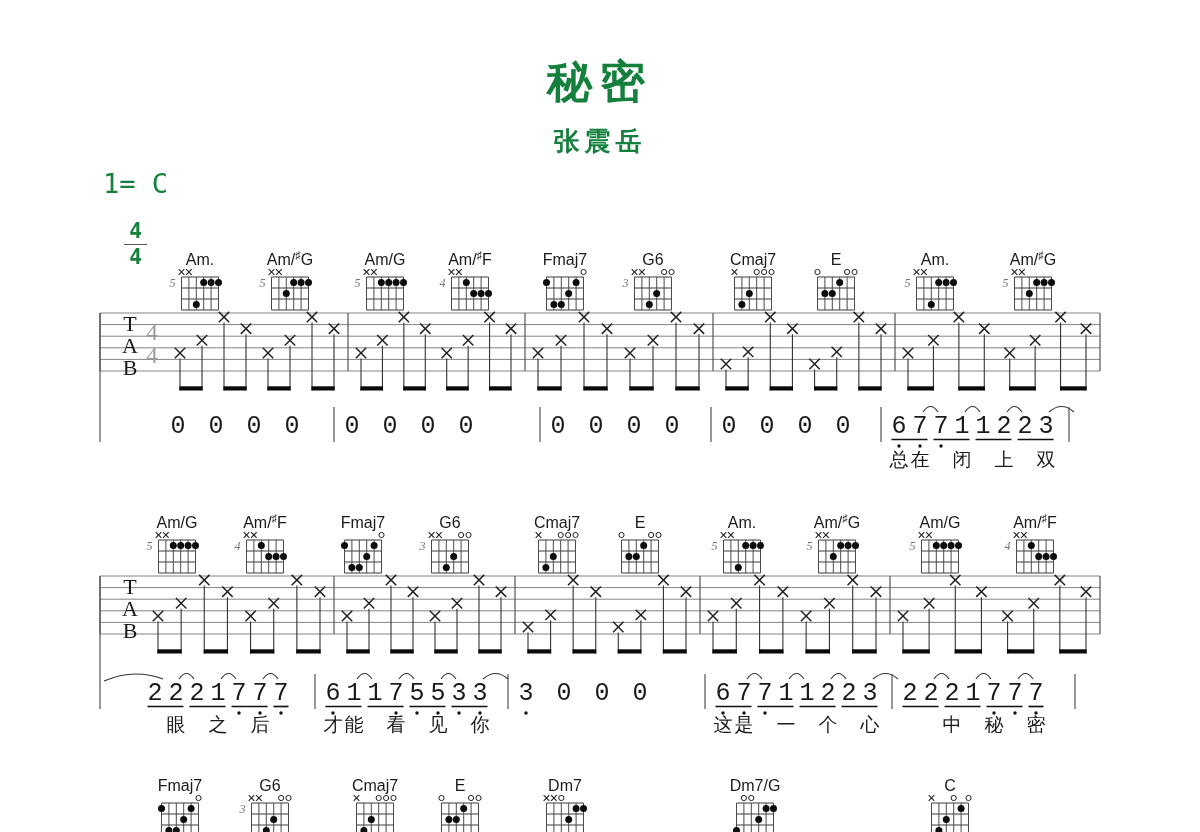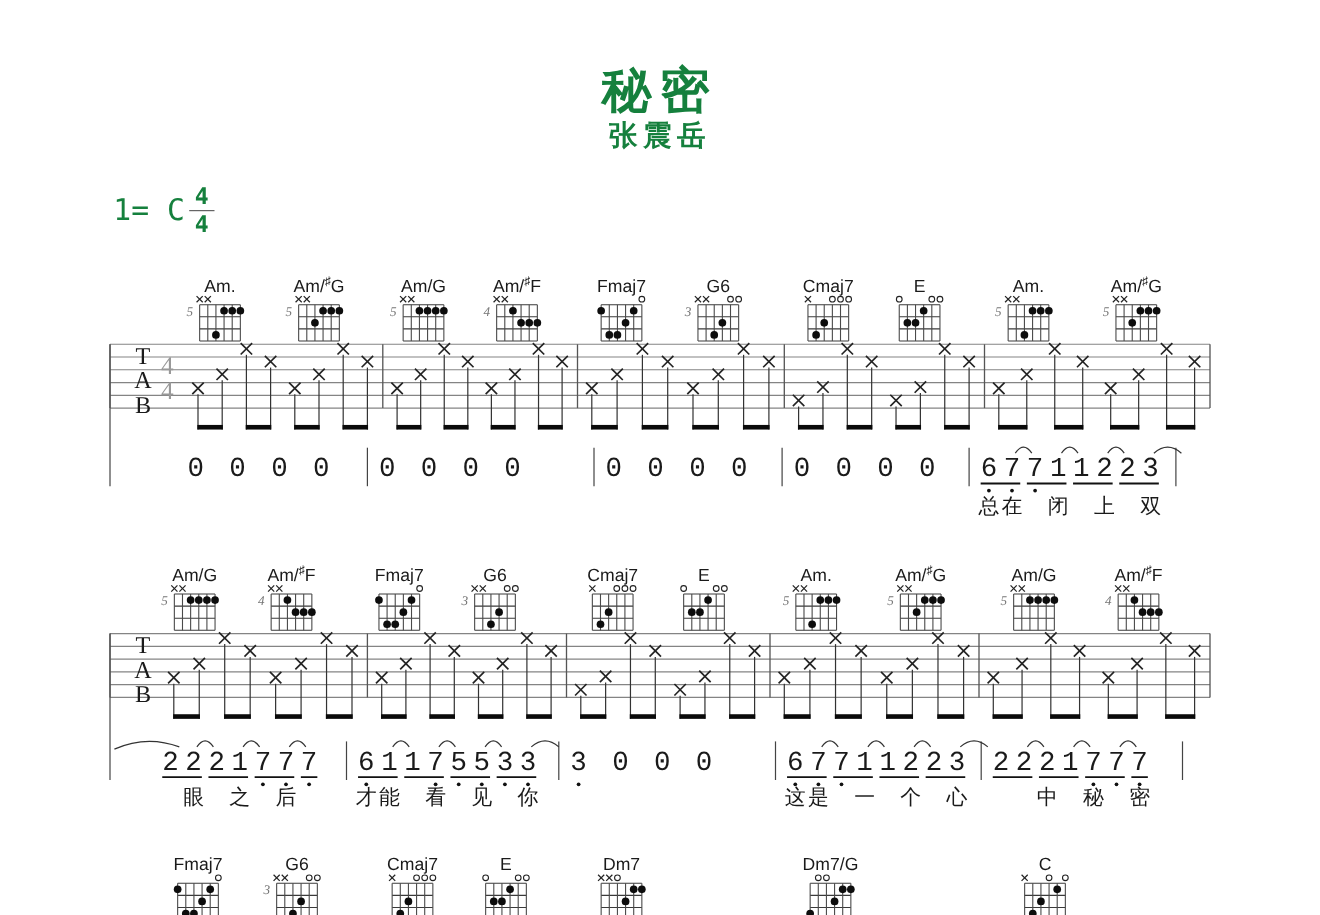--- a/index.html
+++ b/index.html
@@ -1,26 +1,26 @@
 <!DOCTYPE html>
 <html><head>
 <meta charset="utf-8">
 <style>
   html,body{margin:0;padding:0;background:#fff;}
   .page{position:relative;width:1200px;height:832px;background:#fff;overflow:hidden;
         font-family:"Liberation Sans",sans-serif;color:#15803d;}
   .title{position:absolute;left:0;right:0;top:52px;text-align:center;
          font-family:"DejaVu Sans",sans-serif;font-size:45px;font-weight:bold;letter-spacing:8px;}
-  .subtitle{position:absolute;left:0;right:0;top:106px;text-align:center;
+  .subtitle{position:absolute;left:0;right:0;top:124px;text-align:center;
          font-family:"DejaVu Sans",sans-serif;font-size:26px;font-weight:bold;letter-spacing:5px;}
   .credits{position:absolute;right:100px;top:150px;text-align:right;}
   .credit1{font-size:21px;font-weight:bold;letter-spacing:3px;}
   .credit2{font-size:25px;font-style:italic;font-family:"DejaVu Serif",serif;margin-top:2px;letter-spacing:1px;}
-  .keysig{position:absolute;left:103px;top:168px;display:flex;align-items:center;gap:4px;
-          font-family:"DejaVu Sans Mono",monospace;font-size:27px;}
+  .keysig{position:absolute;left:103px;top:168px;display:flex;align-items:center;gap:22px;
+          font-family:"DejaVu Sans Mono",monospace;font-size:27px;flex-direction:column;}
   .frac{display:flex;flex-direction:column;align-items:center;font-size:21px;line-height:1;font-weight:bold;}
   .frac .num{padding:0 5px 2px;}
   .frac .den{padding:2px 5px 0;border-top:1.6px solid #555;}
   svg#score{position:absolute;left:0;top:0;}
 </style>
 </head>
 <body>
 
 <div class="page">
   <div class="title">秘密</div>

